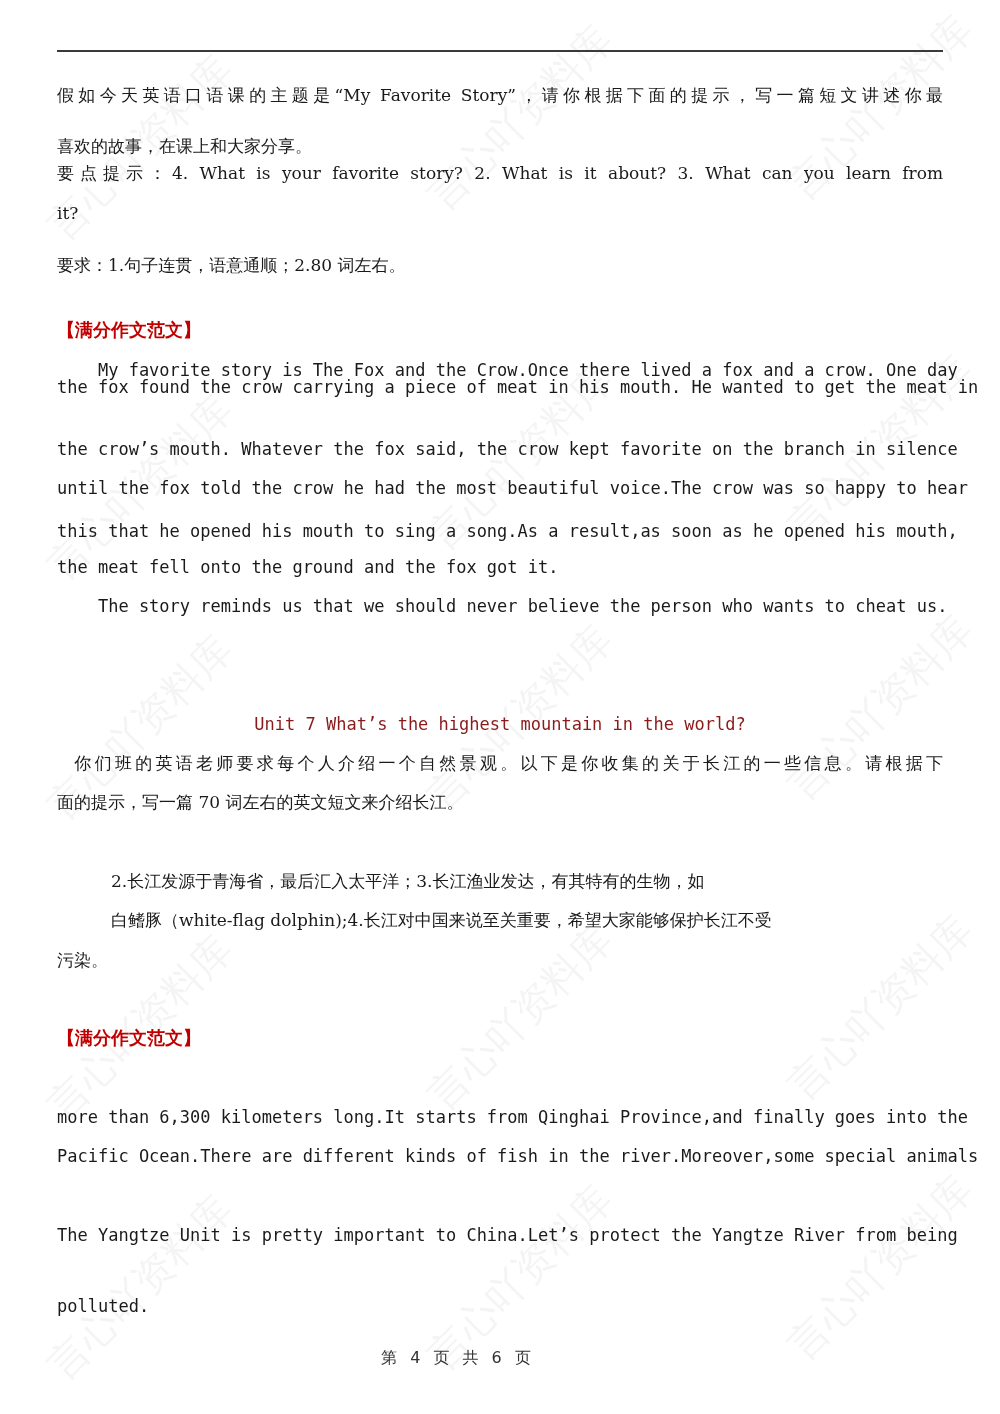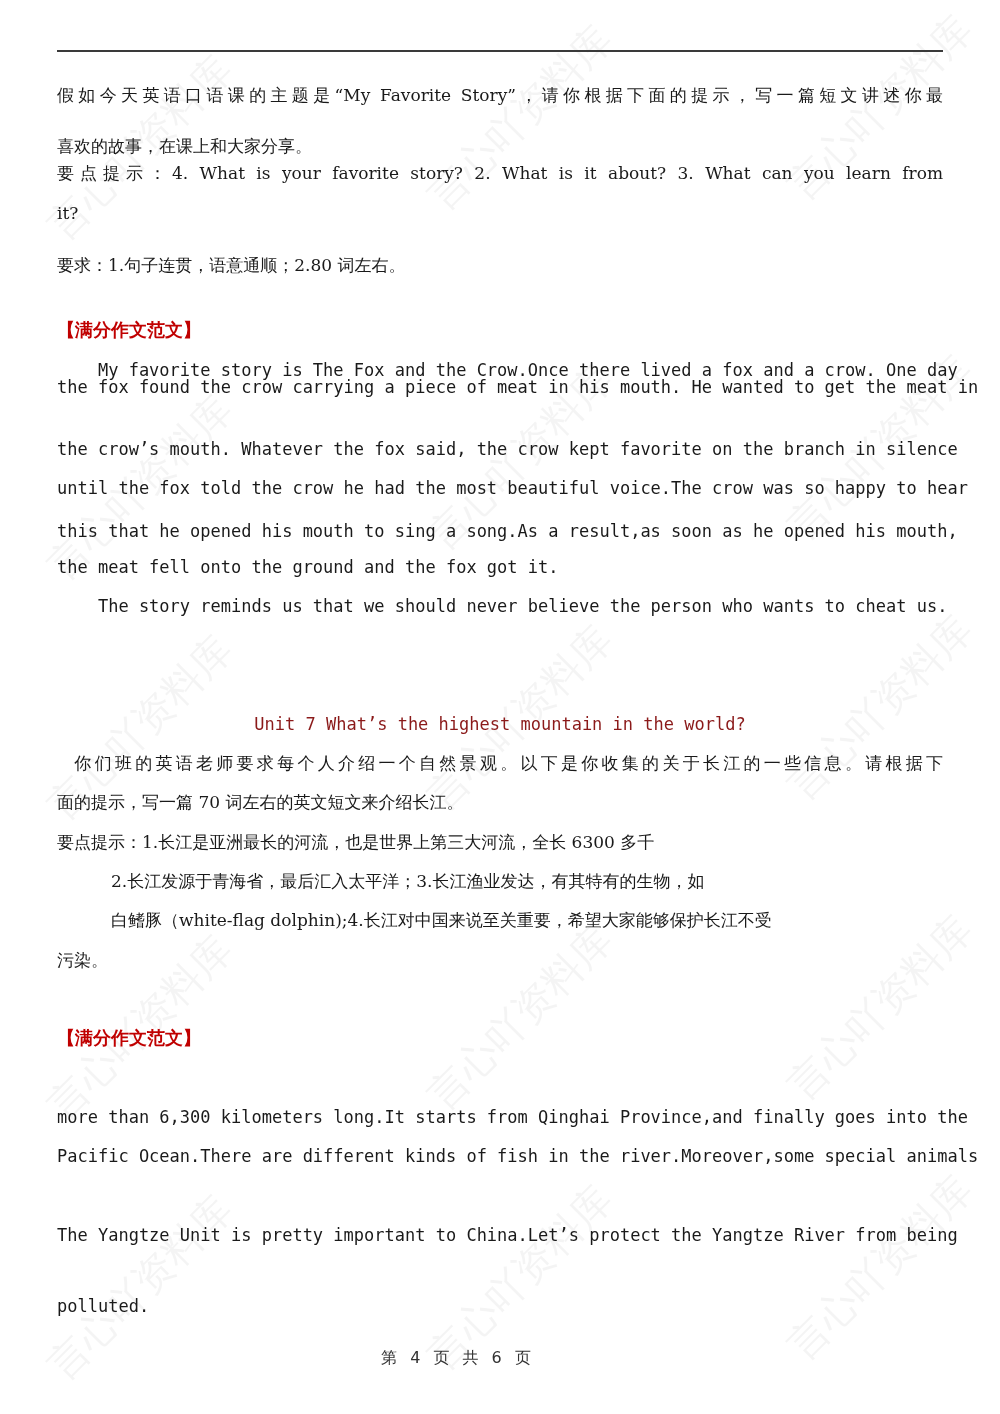--- a/index.html
+++ b/index.html
@@ -51,21 +51,20 @@
   <div class="line justify" style="top:376px;">the fox found the crow carrying a piece of meat in his mouth. He wanted to get the meat in</div>
   <div class="line justify" style="top:438px;">the crow’s mouth. Whatever the fox said, the crow kept favorite on the branch in silence</div>
   <div class="line justify" style="top:477px;">until the fox told the crow he had the most beautiful voice.The crow was so happy to hear</div>
   <div class="line justify" style="top:520px;">this that he opened his mouth to sing a song.As a result,as soon as he opened his mouth,</div>
   <div class="line" style="top:556px;">the meat fell onto the ground and the fox got it.</div>
   <div class="line" style="top:595px; white-space:pre;">    The story reminds us that we should never believe the person who wants to cheat us.</div>
 
   <div class="line unit-title" style="top:713px;">Unit 7 What’s the highest mountain in the world?</div>
   <div class="line cn justify" style="top:752px; white-space:pre;">  你们班的英语老师要求每个人介绍一个自然景观。以下是你收集的关于长江的一些信息。请根据下</div>
   <div class="line cn" style="top:791px;">面的提示，写一篇 70 词左右的英文短文来介绍长江。</div>
-  <div class="line cn" style="top:831px;">要点提示：1.长江是亚洲最长的河流，也是世界上第三大河流，全长 6300 多千</div>
   <div class="line cn" style="top:870px; white-space:pre;">          2.长江发源于青海省，最后汇入太平洋；3.长江渔业发达，有其特有的生物，如</div>
   <div class="line cn" style="top:909px; white-space:pre;">          白鳍豚（white-flag dolphin);4.长江对中国来说至关重要，希望大家能够保护长江不受</div>
   <div class="line cn" style="top:949px;">污染。</div>
 
   <div class="line heading-red" style="top:1027px;">【满分作文范文】</div>
   <div class="line justify" style="top:1106px;">more than 6,300 kilometers long.It starts from Qinghai Province,and finally goes into the</div>
   <div class="line justify" style="top:1145px;">Pacific Ocean.There are different kinds of fish in the river.Moreover,some special animals</div>
   <div class="line justify" style="top:1224px;">The Yangtze Unit is pretty important to China.Let’s protect the Yangtze River from being</div>
   <div class="line" style="top:1263px;margin-top:32px;">polluted.</div>
 

